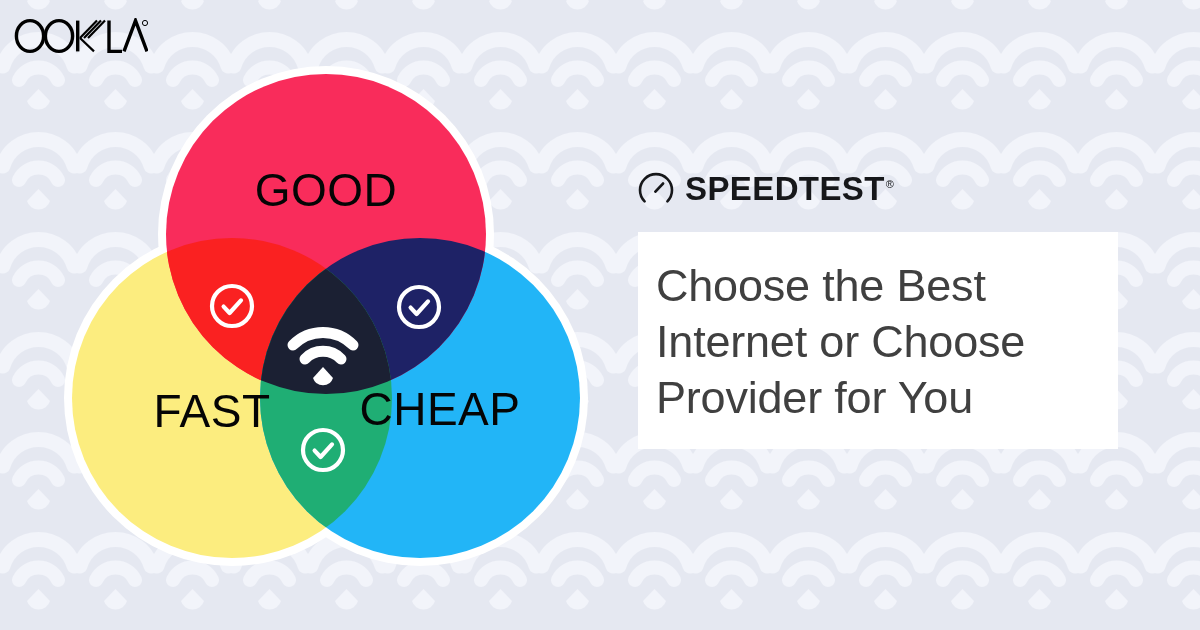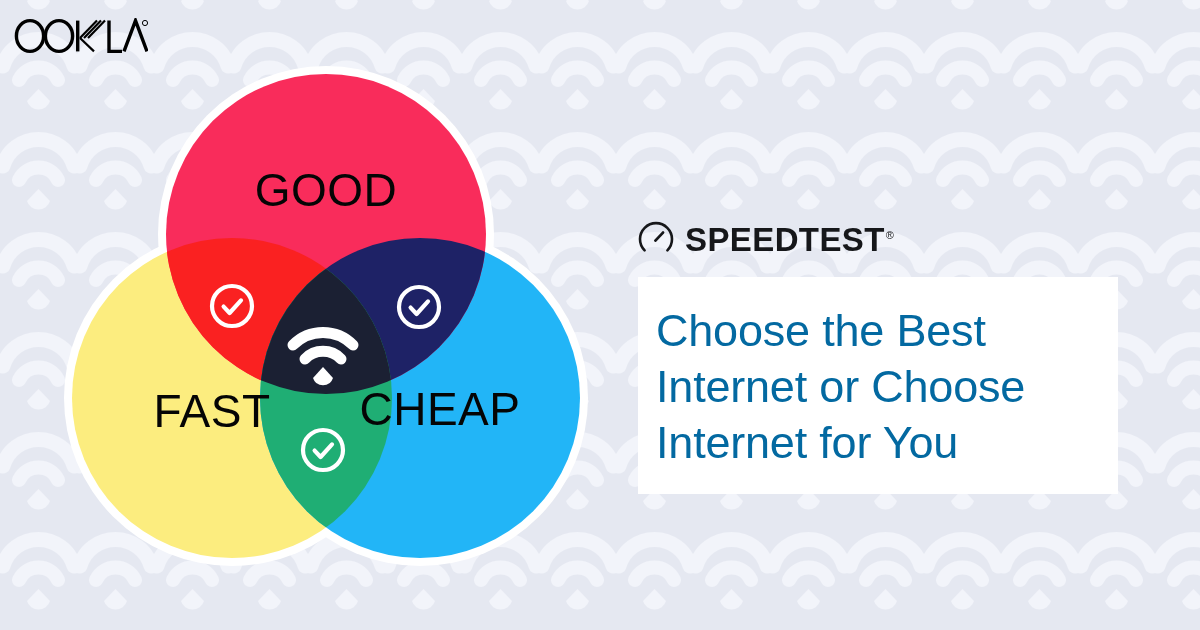--- a/index.html
+++ b/index.html
@@ -32,39 +32,39 @@
     font-size:46px; font-weight:400; fill:#050505;
     letter-spacing:0.5px;
   }
 
   
   #right-col {
     position:absolute; left:638px; top:172px;
     width:490px; z-index:5;
   }
   #speedtest-logo {
-    display:flex; align-items:center; gap:11px;
-    height:44px; margin-bottom:16px;margin-top:45px;
+    display:flex; gap:11px;
+    height:44px; margin-bottom:16px;
   }
   #speedtest-wordmark {
     font-size:33px; font-weight:bold; letter-spacing:0.4px;
     color:#16171a; line-height:1; position:relative;
   }
   #speedtest-reg {
     font-size:11px; vertical-align:super; font-weight:normal;
     margin-left:1px; color:#16171a;
   }
   #headline-box {
     background:#ffffff;
     width:480px;
     padding:26px 26px 24px 18px;
   }
   #headline {
     font-size:45px; line-height:1.24; font-weight:400;
-    color:#0369a1; letter-spacing:-0.2px;
+    color:#404040; letter-spacing:-0.2px;
   }
   #headline .ln { display:block; white-space:nowrap; }
 </style>
 </head>
 <body>
 
 <svg id="bg-pattern" width="1200" height="630" viewBox="0 0 1200 630" aria-hidden="true">
   <defs>
     <pattern id="wifiTile" width="77" height="100" patternUnits="userSpaceOnUse">
 
@@ -181,17 +181,17 @@
     </svg>
     <div id="speedtest-wordmark">
       <span>SPEEDTEST</span><span id="speedtest-reg">®</span>
     </div>
   </div>
 
   <div id="headline-box">
     <div id="headline">
       <span class="ln">Choose the Best</span>
       <span class="ln">Internet or Choose</span>
-      <span class="ln">Internet for You</span>
+      <span class="ln">Provider for You</span>
     </div>
   </div>
 
 </div>
 
 </body></html>

